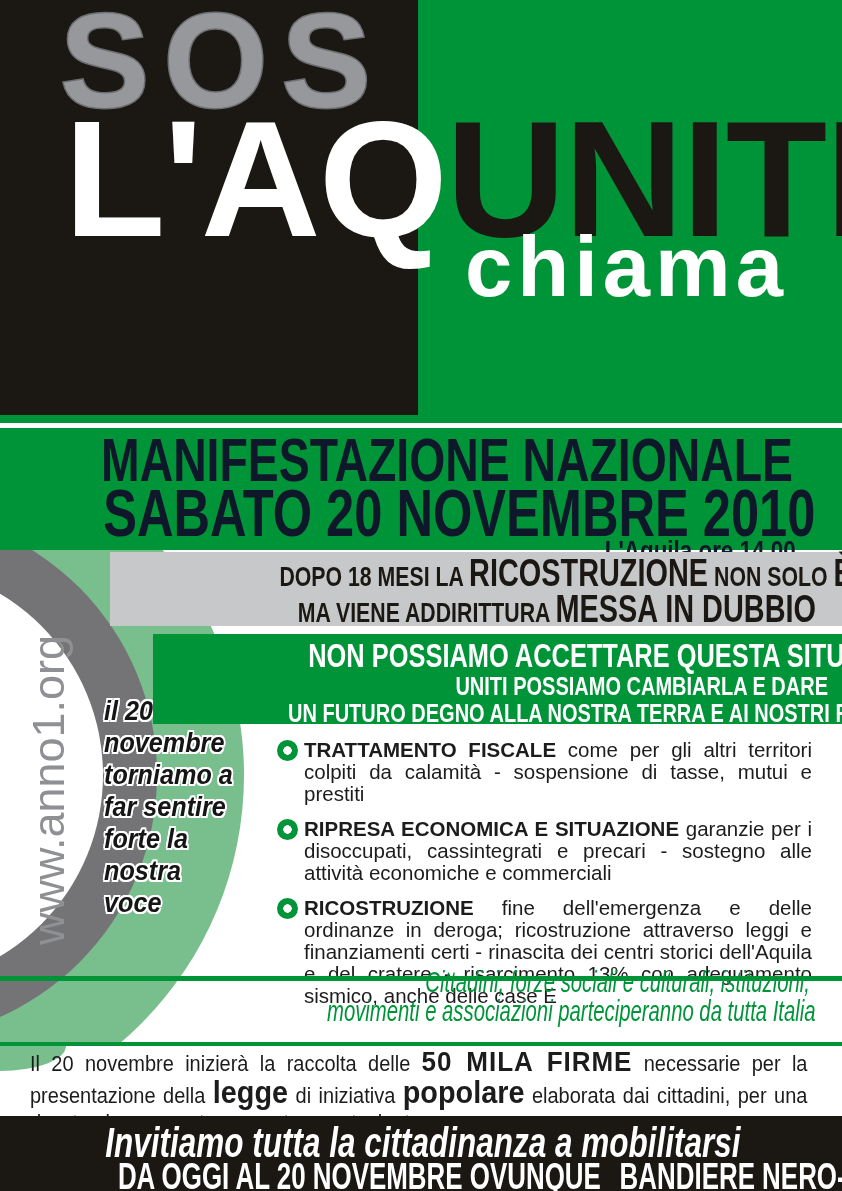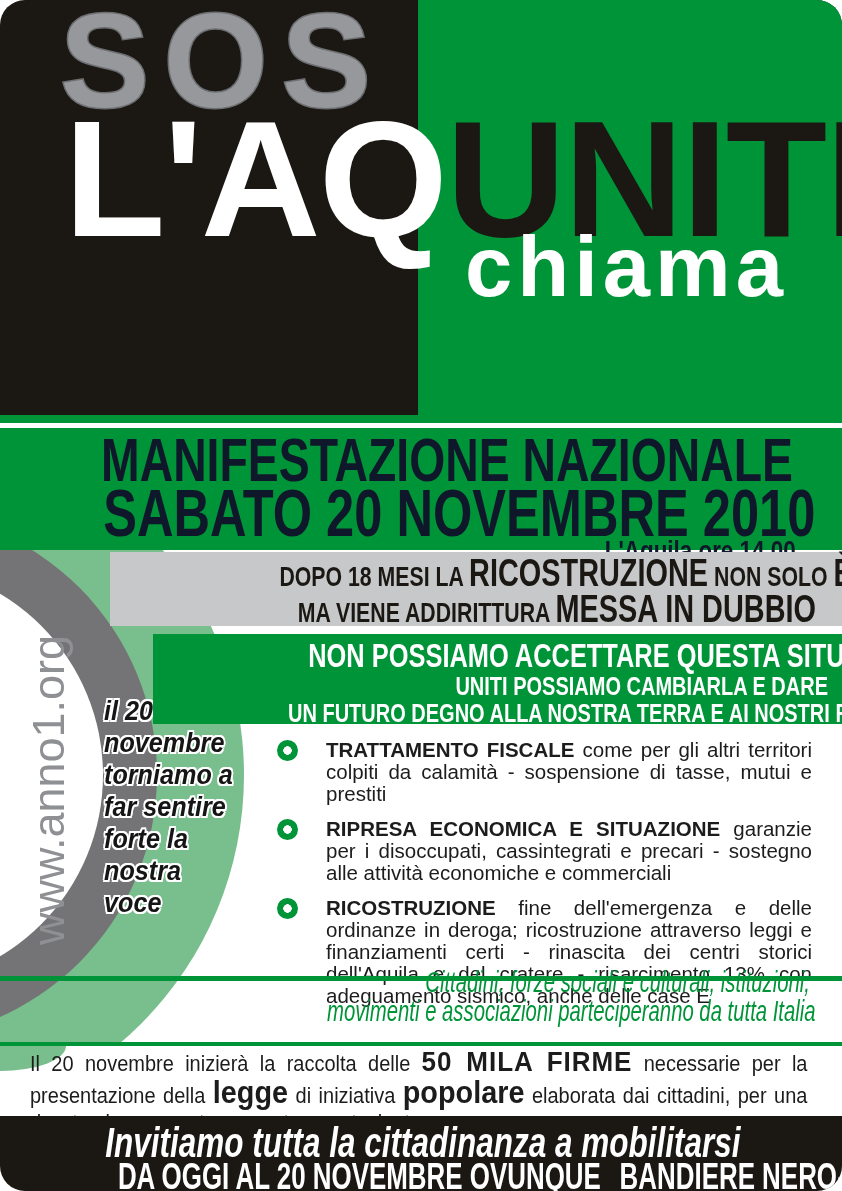--- a/index.html
+++ b/index.html
@@ -1,21 +1,21 @@
 <!DOCTYPE html>
 <html style="--green: #009438; --lightgreen: #79be8d; --ringgray: #747476; --ink: #1b1814; --bandgray: #c7c8ca; --sosfill: #96989b; --sosstroke: #6c6e71; --urlgray: #8e9093;"><head>
 <meta charset="utf-8">
 <style>
   :root{
     --green:#009438; --lightgreen:#79be8d; --ringgray:#747476; --ink:#1b1814;
     --bandgray:#c7c8ca; --sosfill:#96989b; --sosstroke:#6c6e71; --urlgray:#8e9093;
   }
   *{margin:0;padding:0;box-sizing:border-box;}
   body{background:#fff;font-family:"Liberation Sans",sans-serif;}
-  .poster{position:relative;width:842px;height:1191px;background:#fff;overflow:hidden;border-radius:25px;}
+  .poster{position:relative;width:842px;height:1191px;background:#fff;overflow:hidden;}
 
   
   .header{position:absolute;left:0;top:0;width:842px;height:415px;background:var(--ink);}
   .header-green{position:absolute;left:418px;top:0;right:0;height:415px;background:var(--green);}
   .htxt{position:absolute;font-weight:bold;line-height:1;white-space:nowrap;}
   .sos{left:60px;top:-6px;font-size:134px;letter-spacing:14px;color:var(--sosfill);
        -webkit-text-stroke:3px var(--sosstroke);paint-order:stroke fill;}
   .laquila{left:64px;top:96px;font-size:166px;letter-spacing:-2px;}
   .chiama{left:441px;top:224px;font-size:85px;letter-spacing:5px;color:#fff;margin-left:24px;}
   .italia{left:270px;top:264px;font-size:164px;letter-spacing:4px;}
@@ -55,21 +55,21 @@
   .gbig{font-size:38px;}
 
   
   .appeal{position:absolute;left:153px;top:634px;right:0;height:90px;background:var(--green);
           z-index:3;color:#fff;font-weight:bold;text-align:right;padding-right:14px;}
   .p1{margin-top:4px;font-size:33px;line-height:35px;transform:scaleX(.77);transform-origin:right center;white-space:nowrap;}
   .p2,.p3{font-size:25px;line-height:27px;transform:scaleX(.8);transform-origin:right center;white-space:nowrap;}
 
   
   .demands{position:absolute;left:277px;top:739px;right:30px;z-index:3;}
-  .demand{display:flex;gap:28px;margin-bottom:13px;align-items:flex-start;}
+  .demand{display:flex;gap:6px;margin-bottom:13px;align-items:flex-start;}
   .bullet{width:21px;height:21px;border-radius:50%;flex:none;margin-top:1px;
           background:radial-gradient(circle at center,#fff 0 4px,var(--green) 4.5px 100%);}
   .dtext{flex:1;font-size:20.5px;line-height:22px;text-align:justify;color:#1c1c1c;}
   .dtext b{font-weight:bold;}
 
   
   .rule{position:absolute;left:0;width:100%;background:var(--green);z-index:4;}
   .rule1{top:976px;height:5px;} .rule2{top:1042px;height:4px;}
 
   

